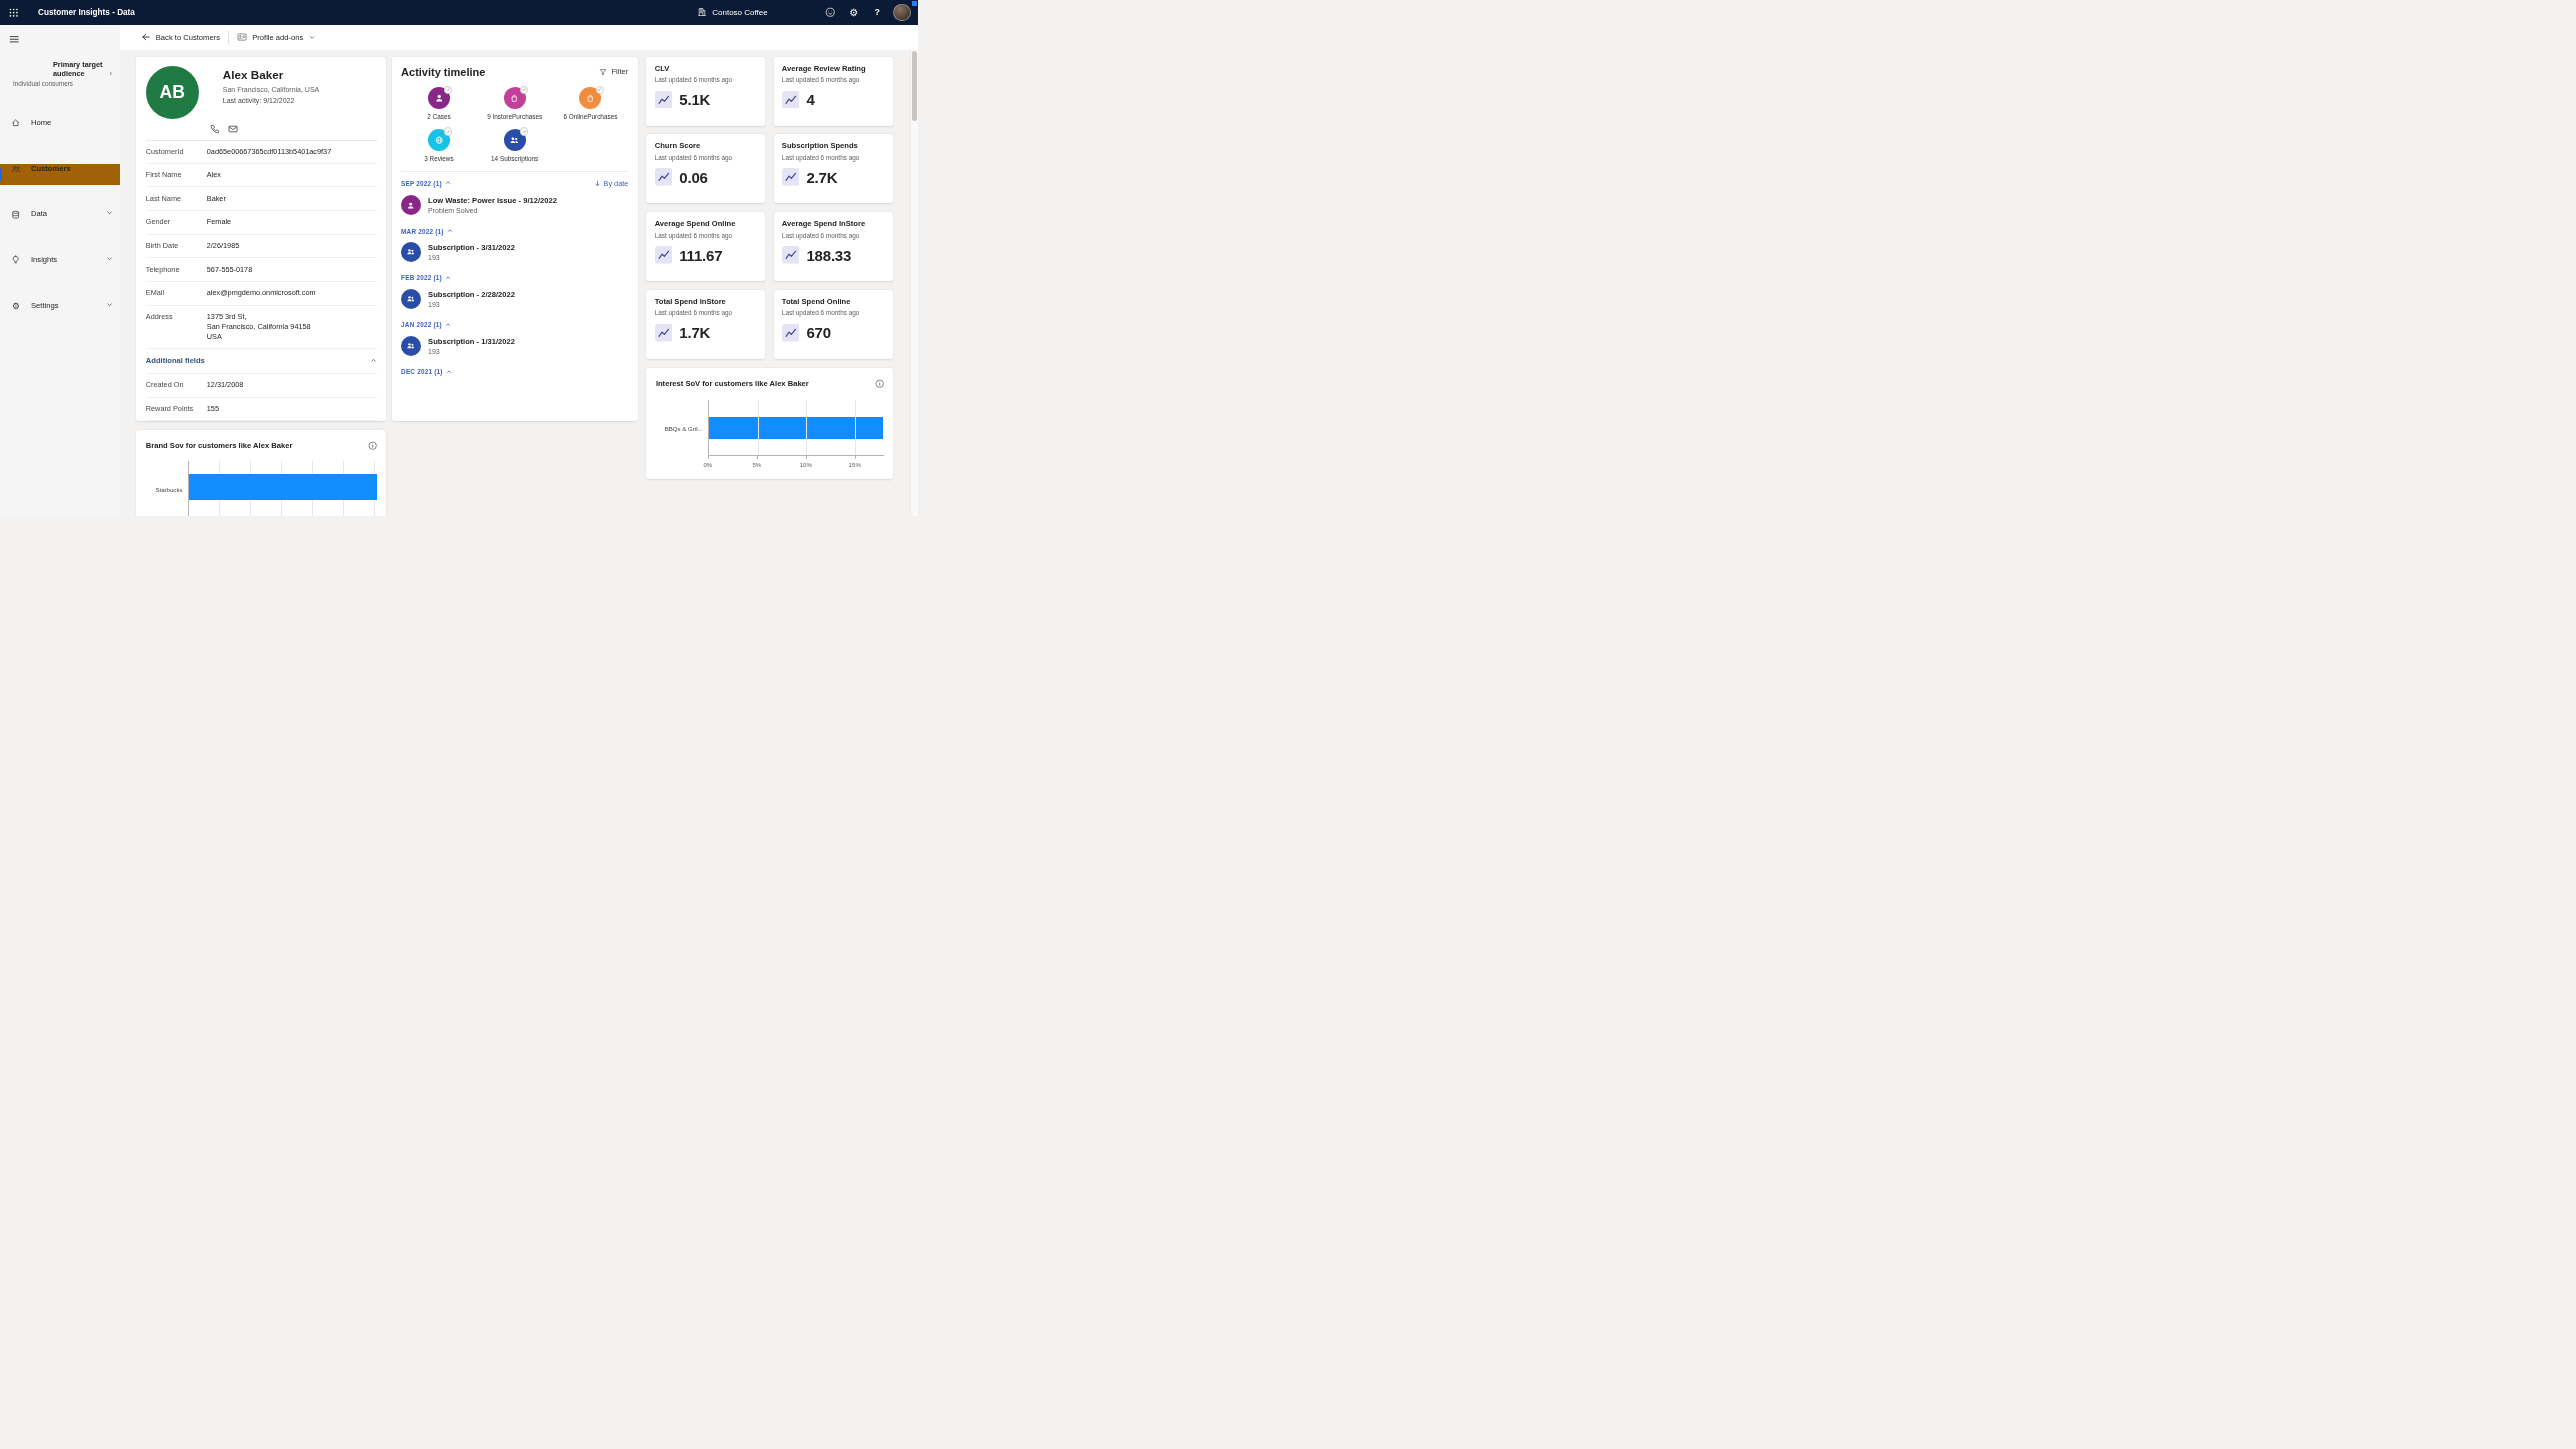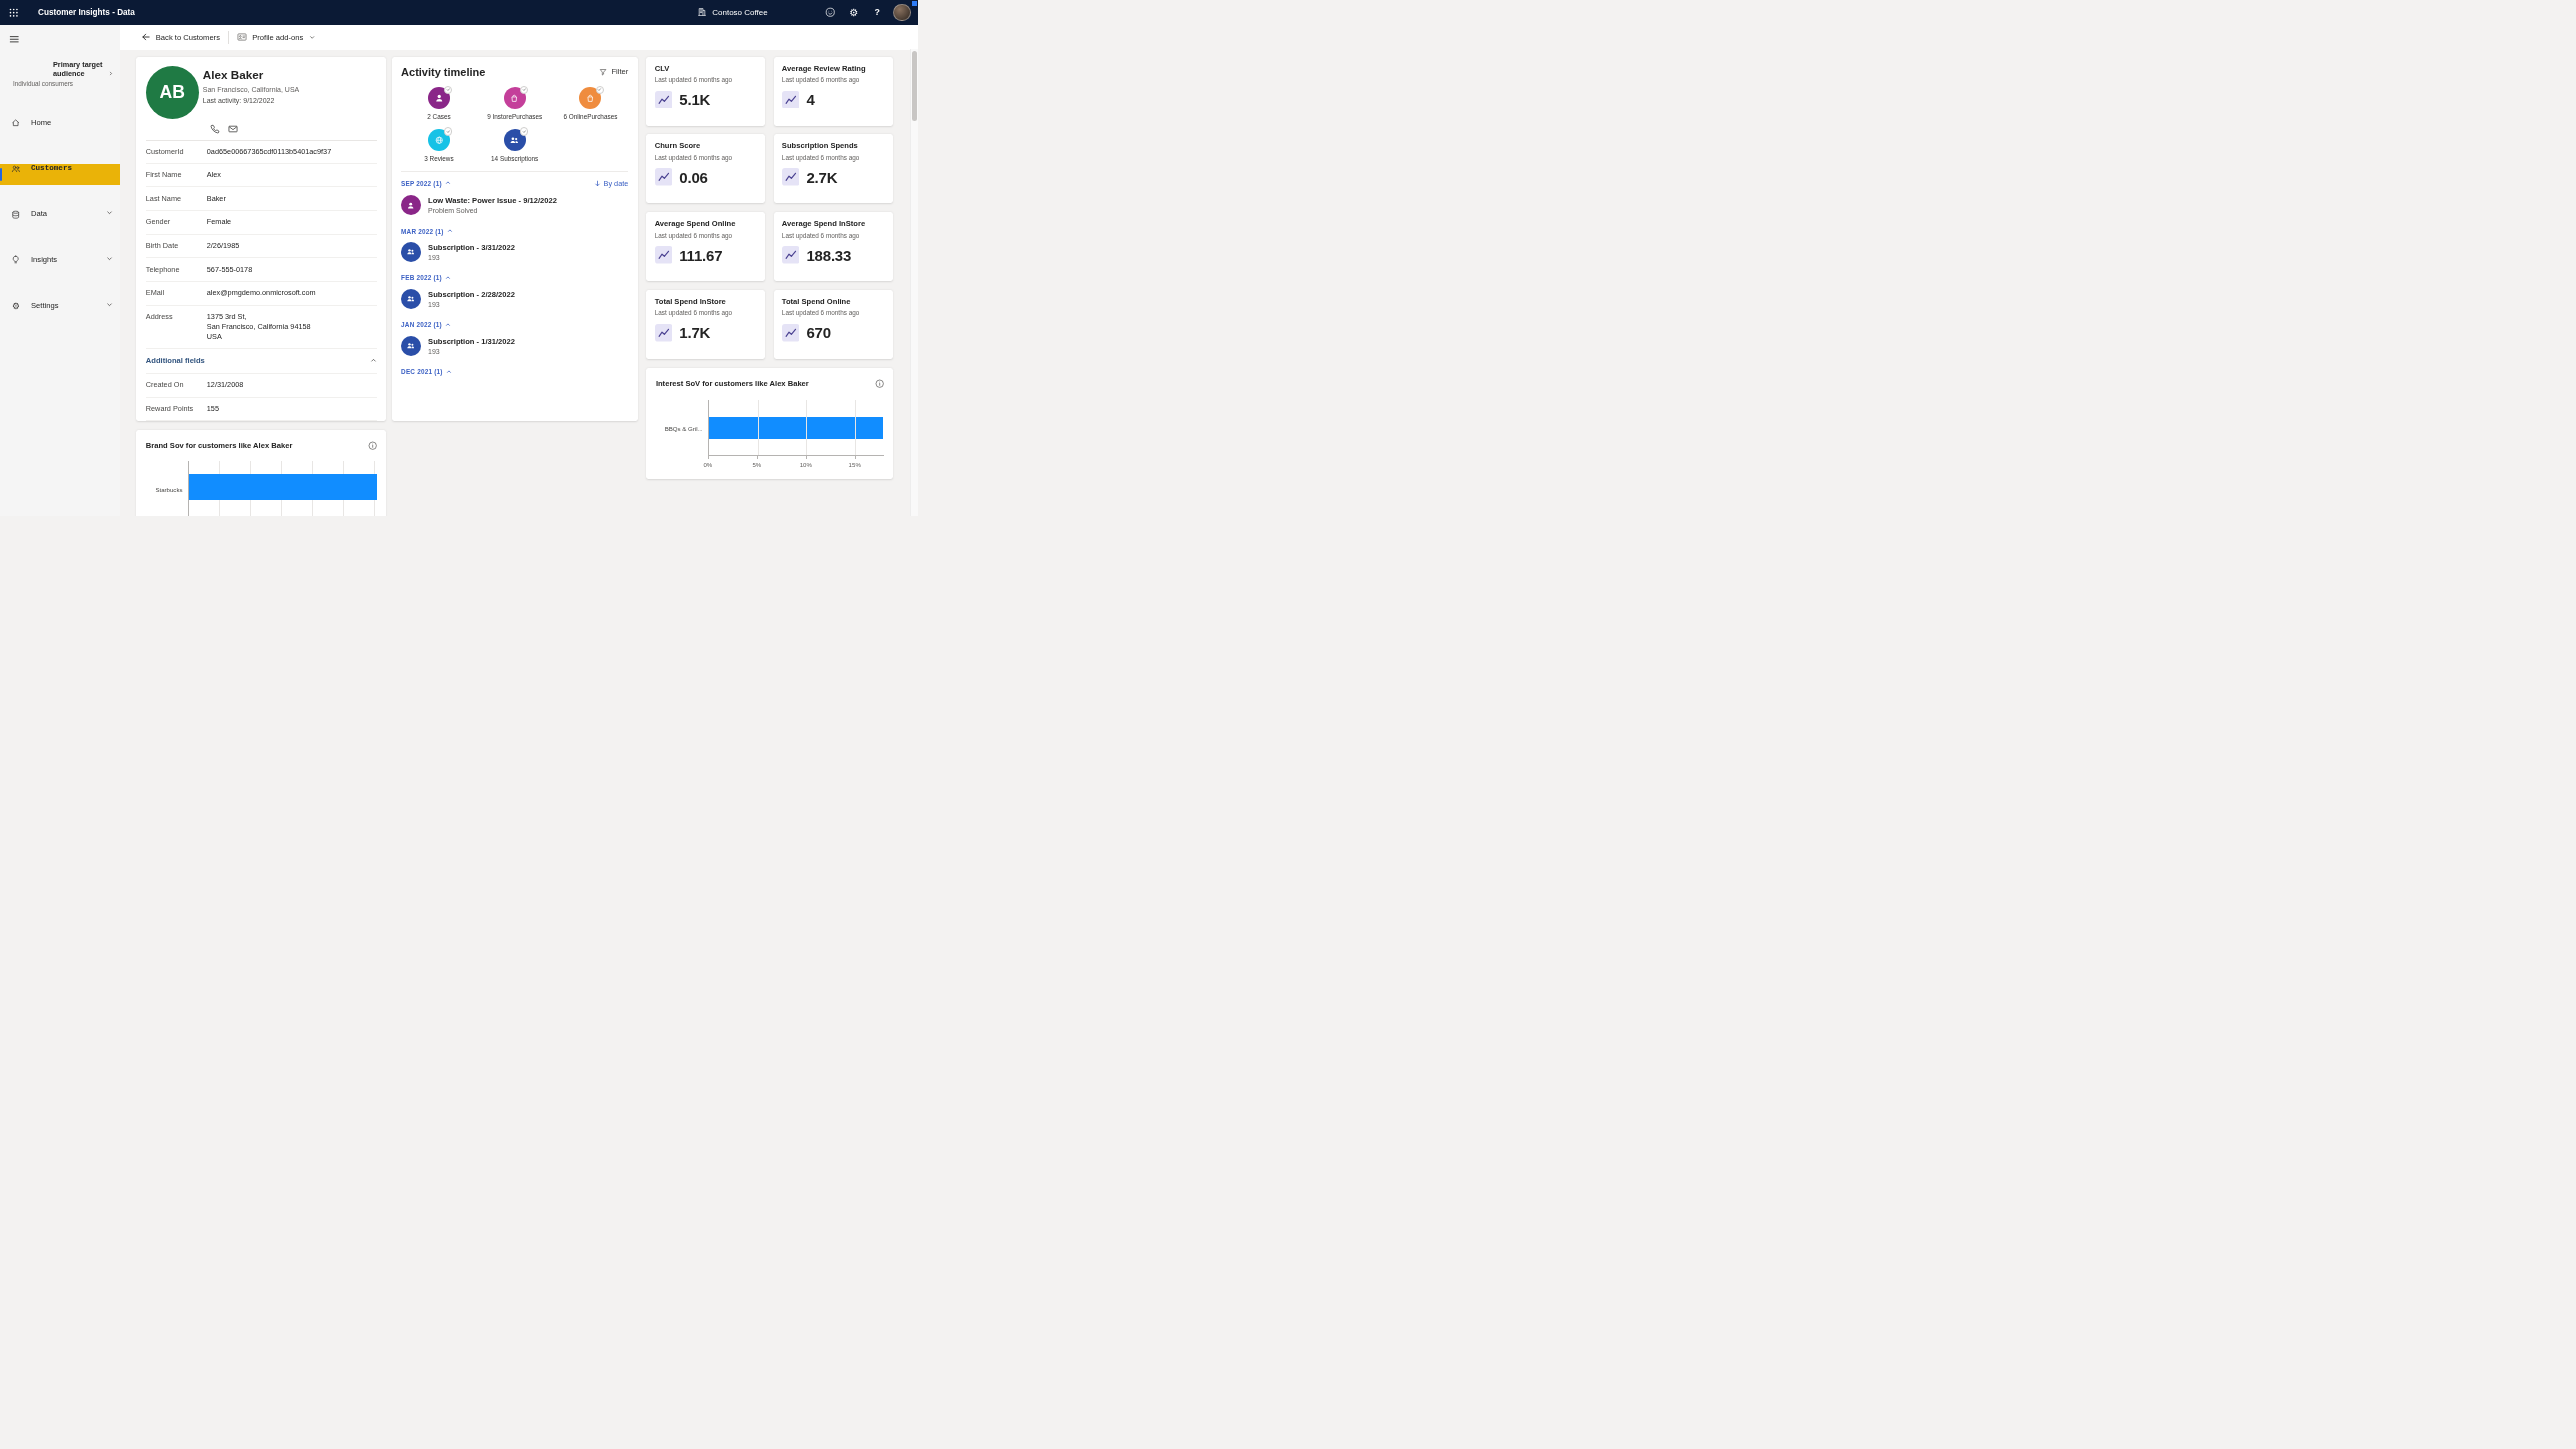--- a/index.html
+++ b/index.html
@@ -20,39 +20,39 @@
 
   
   .shell{display:flex;height:492px;}
   .sidebar{width:120px;background:#f5f5f5;flex-shrink:0;padding-top:7px;}
   .hamburger{margin-left:9.4px;height:15px;display:flex;align-items:center;}
   .audience{display:flex;align-items:center;justify-content:space-between;padding:0 7px 7px 13px;margin-top:13px;cursor:pointer;}
   .aud-title{font-size:7.3px;font-weight:700;margin-left:40px;}
   .aud-sub{font-size:6.4px;color:#605e5c;margin-top:2.3px;}
   .nav-item{display:flex;align-items:flex-start;height:21.7px;padding:0 7px 0 11px;gap:10px;font-size:7.6px;cursor:pointer;position:relative;color:#242424;margin-top:24px;}
   .nav-item .nicon{width:10px;height:10px;display:flex;align-items:center;justify-content:center;flex-shrink:0;font-size:8.8px;color:#323130;}
-  .nav-item.selected{background:#eab308;font-weight:600;font-family:Liberation Mono, monospace;}
+  .nav-item.selected{background:#a16207;font-weight:600;}
   .nav-item.selected::before{content:"";position:absolute;left:0;top:4.7px;bottom:4.7px;width:1.8px;border-radius:1.2px;background:#2266e3;}
   .nav-chevron{margin-left:auto;display:flex;}
 
   .main{flex:1;display:flex;flex-direction:column;min-width:0;position:relative;}
   .commandbar{height:25px;background:#fff;display:flex;align-items:center;padding-left:20.5px;gap:8.2px;flex-shrink:0;}
   .cmd-btn{display:flex;align-items:center;gap:5.3px;font-size:7.6px;color:#242424;}
   .vdiv{width:0.6px;height:13px;background:#e1dfdd;}
   .content{flex:1;display:flex;padding:7px 0 0 16.4px;overflow:hidden;}
   .col1{width:250px;flex-shrink:0;}
   .col2{width:246px;margin-left:5.3px;flex-shrink:0;}
   .col3{width:247px;margin-left:8.8px;flex-shrink:0;}
   .card{background:#fff;border-radius:2.3px;box-shadow:0 0.9px 2.1px rgba(0,0,0,.1),0 0.2px 0.5px rgba(0,0,0,.07);}
 
   
   .profile-card{height:364px;padding:9.4px;overflow:hidden;}
   .pc-head{display:flex;}
   .avatar-big{width:53px;height:53px;border-radius:50%;color:#fff;font-size:17.6px;font-weight:600;display:flex;align-items:center;justify-content:center;flex-shrink:0;}
-  .pc-id{margin-left:4px;padding-top:2.3px;}
+  .pc-id{margin-left:24px;padding-top:2.3px;}
   .pc-name{font-size:11.7px;font-weight:700;}
   .pc-loc{font-size:7px;color:#605e5c;margin-top:4.7px;}
   .pc-act{font-size:7px;color:#494846;margin-top:4.1px;}
   .pc-contacts{display:flex;gap:8.2px;margin:4.7px 0 0 64px;}
   .pc-contacts button{display:flex;align-items:center;}
   .pc-divider{height:0.6px;background:#e8e6e4;margin-top:5.9px;}
   .prow{display:flex;padding:6.4px 0;border-bottom:0.6px solid #f1f0ee;font-size:7.3px;line-height:1.35;}
   .prow .lab{width:61px;flex-shrink:0;color:#494846;}
   .prow .val{color:#242424;}
   .linkish{color:#0f6cbd;cursor:pointer;}

